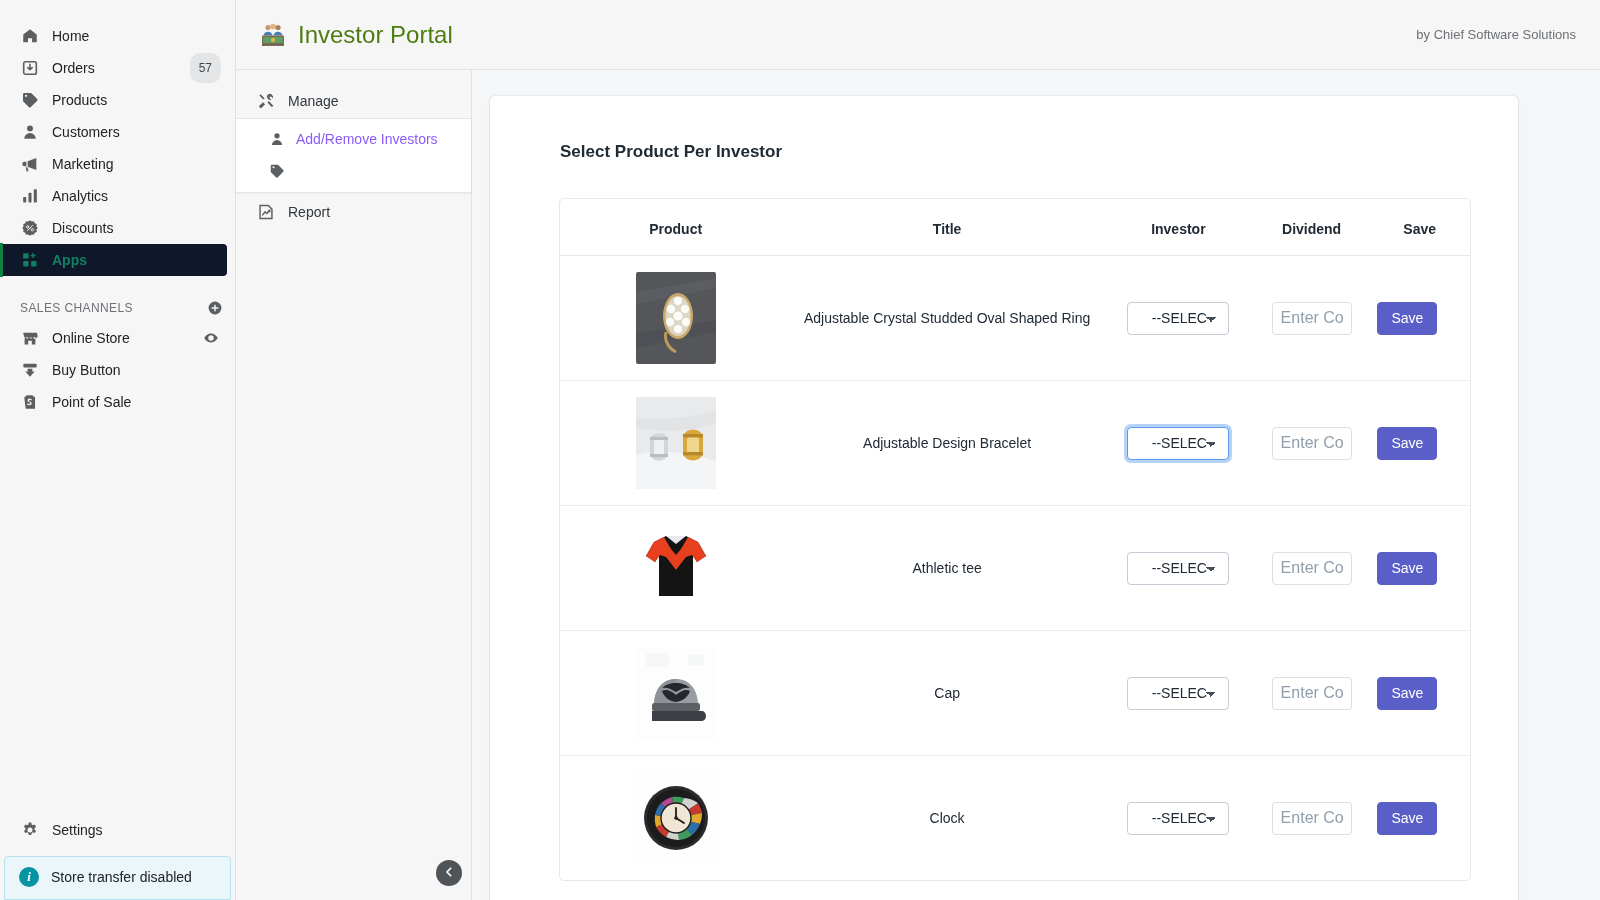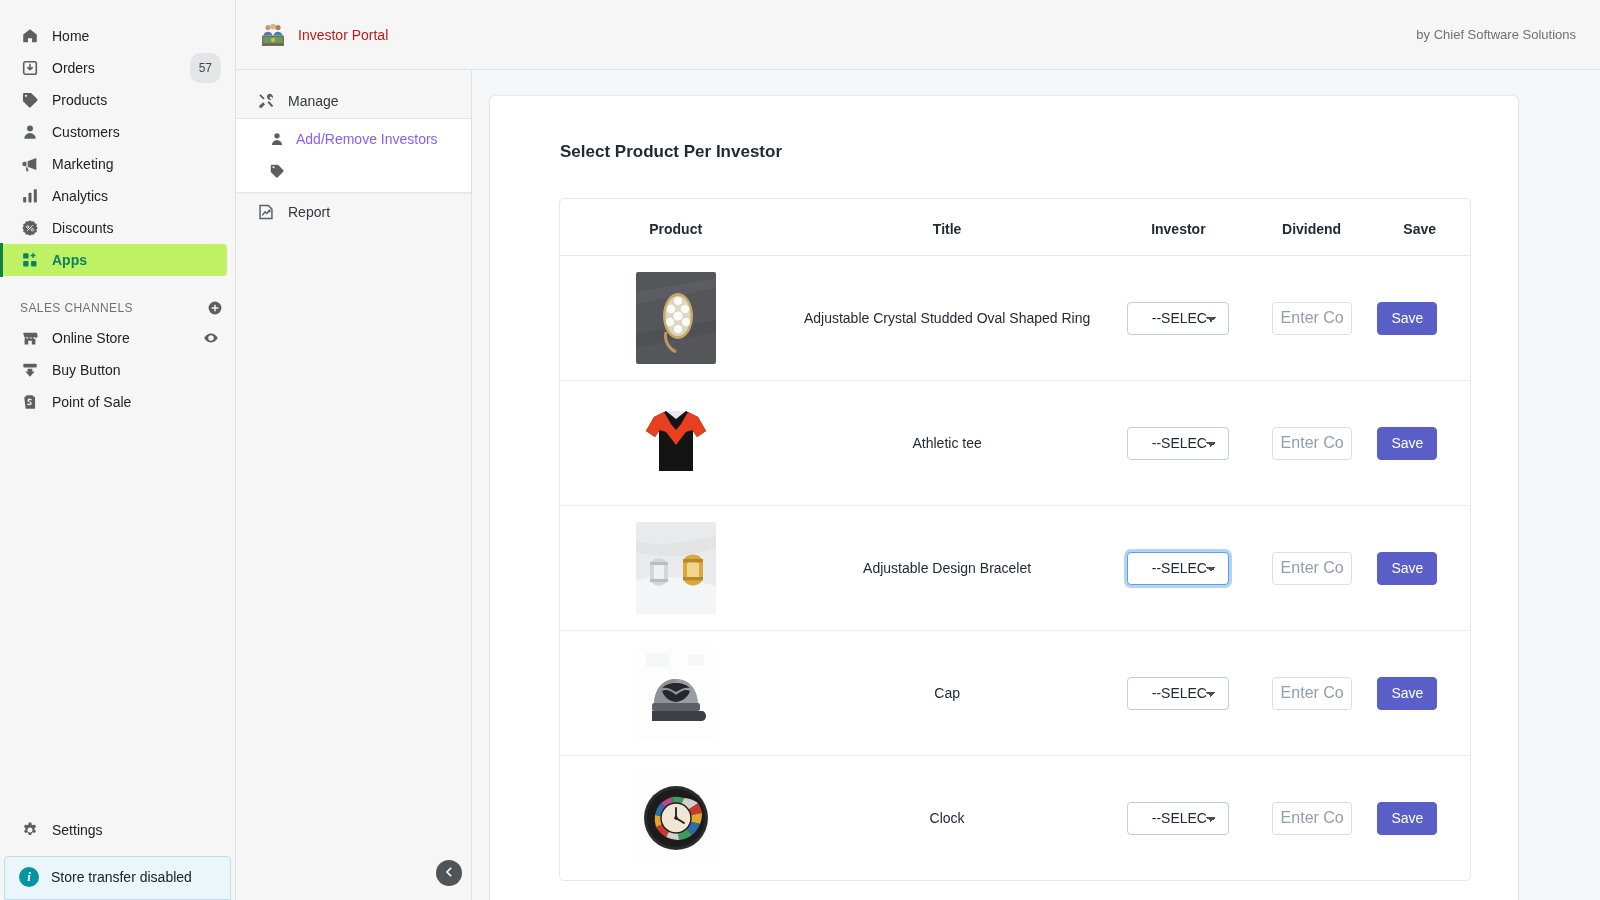--- a/index.html
+++ b/index.html
@@ -33,21 +33,21 @@
   .nav-ico {
     width: 20px; height: 20px; flex: 0 0 20px;
     display: flex; align-items: center; justify-content: center;
     color: #5c5f62; margin-right: 12px;
   }
   .nav-ico svg { display: block; }
   .nav-label {
     font-size: 14px; color: #202223; line-height: 1;
     white-space: nowrap;
   }
-  .nav-item.active { background: #bef264; }
+  .nav-item.active { background: #0f172a; }
   .nav-item.active::before {
     content: ""; position: absolute; left: -0px; top: -1px;
     width: 3px; height: 34px; background: #108043;
   }
   .nav-item.active .nav-label { color: #108060; font-weight: 600; }
   .nav-item.active .nav-ico { color: #108060; }
   .nav-badge {
     margin-left: auto; margin-right: 6px;
     background: #e4e5e7; color: #42474c;
     border-radius: 10px; font-size: 12px;
@@ -98,21 +98,21 @@
     border-bottom: 1px solid #dfe3e8;
     display: flex; align-items: center;
     padding: 0 18px 0 24px;
     flex: 0 0 70px;
   }
   .app-logo {
     width: 26px; height: 26px; margin-right: 12px;
     display: flex; align-items: center; justify-content: center;
     font-size: 22px; line-height: 1;
   }
-  .app-title { font-size: 14px; color: #b91c1c; }
+  .app-title { font-size: 24px; color: #4d7c0f; }
   .app-byline {
     margin-left: auto; font-size: 13px; color: #6d7175;
     padding-right: 6px;
   }
 
   .app-body { flex: 1 1 auto; display: flex; min-height: 0; position: relative; }
 
   
   .appnav {
     width: 236px; flex: 0 0 236px;
@@ -522,64 +522,64 @@
                       <div class="cell-pad">
                         <button class="save-btn" style="background: rgb(90, 95, 199); border-color: rgb(90, 95, 199);">Save</button>
                       </div>
                     </td>
                   </tr>
                   <tr>
                     <td>
                       <div class="cell-pad">
                         <span class="thumb">
                           <svg viewBox="0 0 80 92">
+                            <use href="#thumb-bracelet"></use>
+                          </svg>
+                        </span>
+                      </div>
+                    </td>
+                    <td>
+                      <div class="cell-pad">
+                        <span class="ttitle">Adjustable Design Bracelet</span>
+                      </div>
+                    </td>
+                    <td>
+                      <div class="cell-pad">
+                        <select class="inv-select focused"><option>--SELEC</option></select>
+                      </div>
+                    </td>
+                    <td>
+                      <div class="cell-pad">
+                        <input class="div-input" type="text" placeholder="Enter Co" style="">
+                      </div>
+                    </td>
+                    <td class="td-save">
+                      <div class="cell-pad">
+                        <button class="save-btn" style="background: rgb(90, 95, 199); border-color: rgb(90, 95, 199);">Save</button>
+                      </div>
+                    </td>
+                  </tr>
+                  <tr>
+                    <td>
+                      <div class="cell-pad">
+                        <span class="thumb">
+                          <svg viewBox="0 0 80 92">
                             <use href="#thumb-tee"></use>
                           </svg>
                         </span>
                       </div>
                     </td>
                     <td>
                       <div class="cell-pad">
                         <span class="ttitle">Athletic tee</span>
                       </div>
                     </td>
                     <td>
                       <div class="cell-pad">
                         <select class="inv-select"><option>--SELEC</option></select>
-                      </div>
-                    </td>
-                    <td>
-                      <div class="cell-pad">
-                        <input class="div-input" type="text" placeholder="Enter Co" style="">
-                      </div>
-                    </td>
-                    <td class="td-save">
-                      <div class="cell-pad">
-                        <button class="save-btn" style="background: rgb(90, 95, 199); border-color: rgb(90, 95, 199);">Save</button>
-                      </div>
-                    </td>
-                  </tr>
-                  <tr>
-                    <td>
-                      <div class="cell-pad">
-                        <span class="thumb">
-                          <svg viewBox="0 0 80 92">
-                            <use href="#thumb-bracelet"></use>
-                          </svg>
-                        </span>
-                      </div>
-                    </td>
-                    <td>
-                      <div class="cell-pad">
-                        <span class="ttitle">Adjustable Design Bracelet</span>
-                      </div>
-                    </td>
-                    <td>
-                      <div class="cell-pad">
-                        <select class="inv-select focused"><option>--SELEC</option></select>
                       </div>
                     </td>
                     <td>
                       <div class="cell-pad">
                         <input class="div-input" type="text" placeholder="Enter Co" style="">
                       </div>
                     </td>
                     <td class="td-save">
                       <div class="cell-pad">
                         <button class="save-btn" style="background: rgb(90, 95, 199); border-color: rgb(90, 95, 199);">Save</button>

